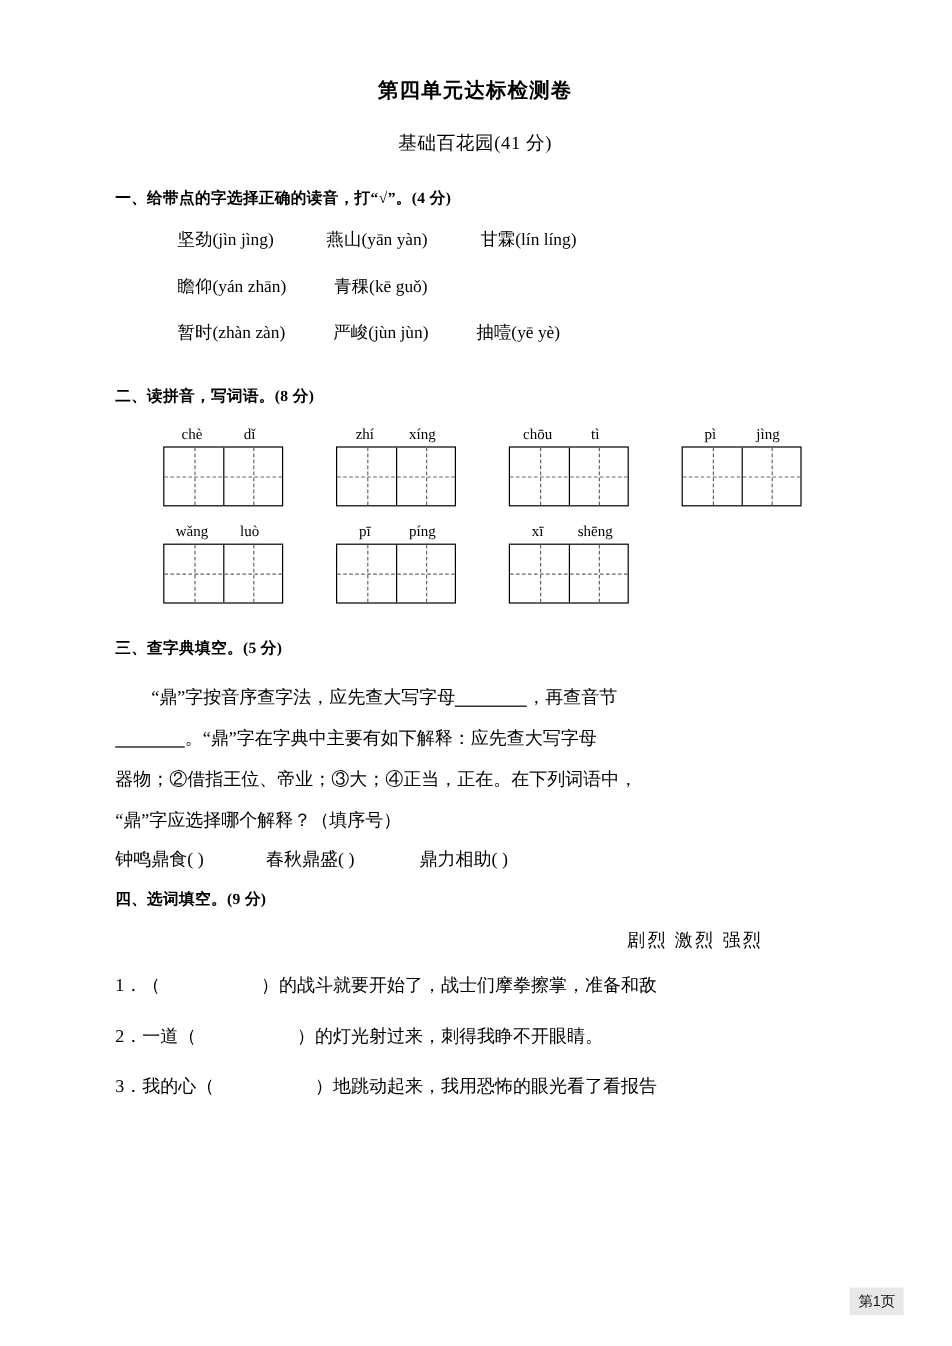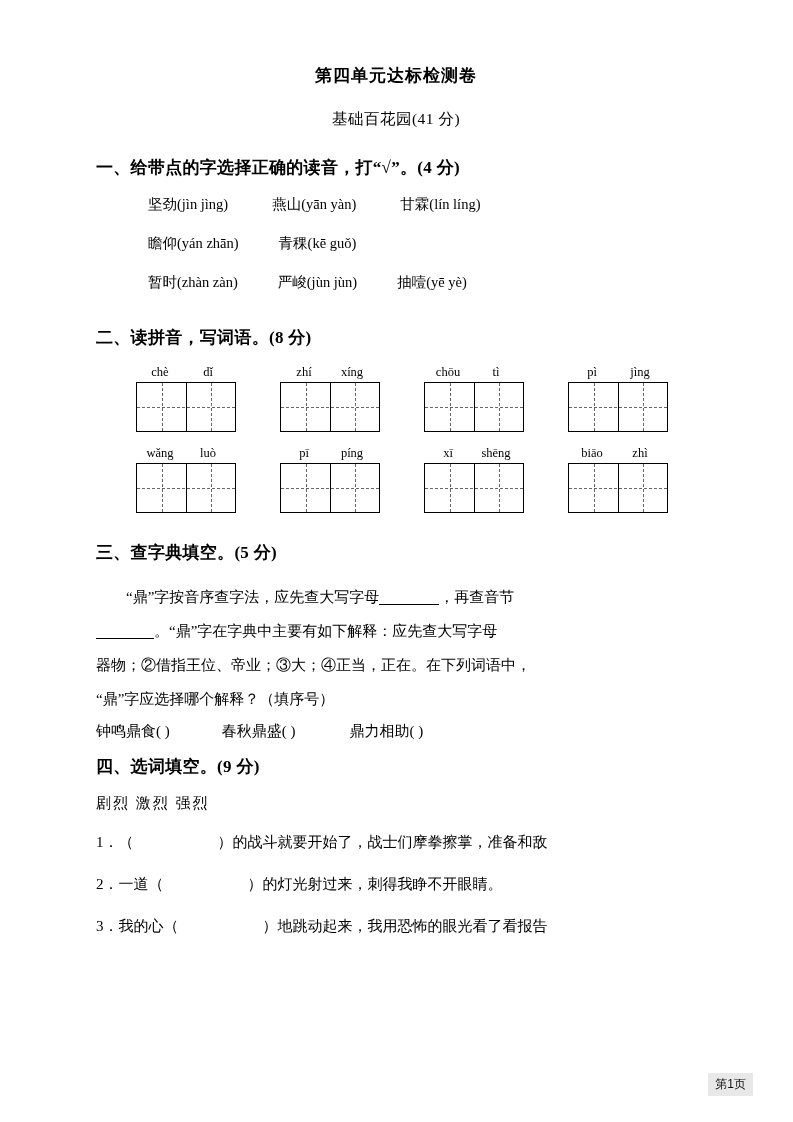--- a/index.html
+++ b/index.html
@@ -34,21 +34,21 @@
     letter-spacing: 1px;
     margin: 0 0 22px 0;
   }
   .section-title {
     text-align: center;
     font-size: 15.5px;
     margin: 0 0 26px 0;
     letter-spacing: 0.5px;
   }
   .q-head {
-    font-size: 17px;
+    font-size: 13px;
     font-weight: bold;
     margin: 0 0 16px 0;
     letter-spacing: 0.3px;
   }
   .pinyin-row {
     font-size: 14.5px;
     margin: 0 0 20px 0;
     padding-left: 52px;
     white-space: nowrap;
   }
@@ -136,21 +136,21 @@
     white-space: nowrap;
   }
   .answer-row .sp1 { display:inline-block; width: 52px; }
   .answer-row .sp2 { display:inline-block; width: 54px; }
   .paren {
     letter-spacing: 0;
   }
 
   
   .word-bank {
-    text-align: left;
+    text-align: right;
     font-size: 15px;
     letter-spacing: 2px;
     margin: 14px 0 14px 0;
     padding-right: 60px;
     font-family: Liberation Serif, serif;
   }
   .numbered {
     font-size: 15px;
     line-height: 30px;
     margin: 0 0 12px 0;
@@ -283,32 +283,20 @@
             <span>xī</span>
             <span>shēng</span>
           </div>
           <div class="tzg-grid">
             <div class="vline-solid"></div>
             <div class="vdash" style="left:25%"></div>
             <div class="vdash" style="left:75%"></div>
             <div class="hdash" style="top:50%"></div>
           </div>
         </div>
-        <div class="tzg-cell">
-          <div class="tzg-label">
-            <span>biāo</span>
-            <span>zhì</span>
-          </div>
-          <div class="tzg-grid">
-            <div class="vline-solid"></div>
-            <div class="vdash" style="left:25%"></div>
-            <div class="vdash" style="left:75%"></div>
-            <div class="hdash" style="top:50%"></div>
-          </div>
-        </div>
       </div>
     </div>
 
     <div class="spacer-14"></div>
 
     <div class="q-head">三、查字典填空。(5 分)</div>
     <div class="para indent">
       <span>“鼎”字按音序查字法，应先查大写字母</span><span class="blank-line"></span><span>，再查音节</span>
     </div>
     <div class="para">

